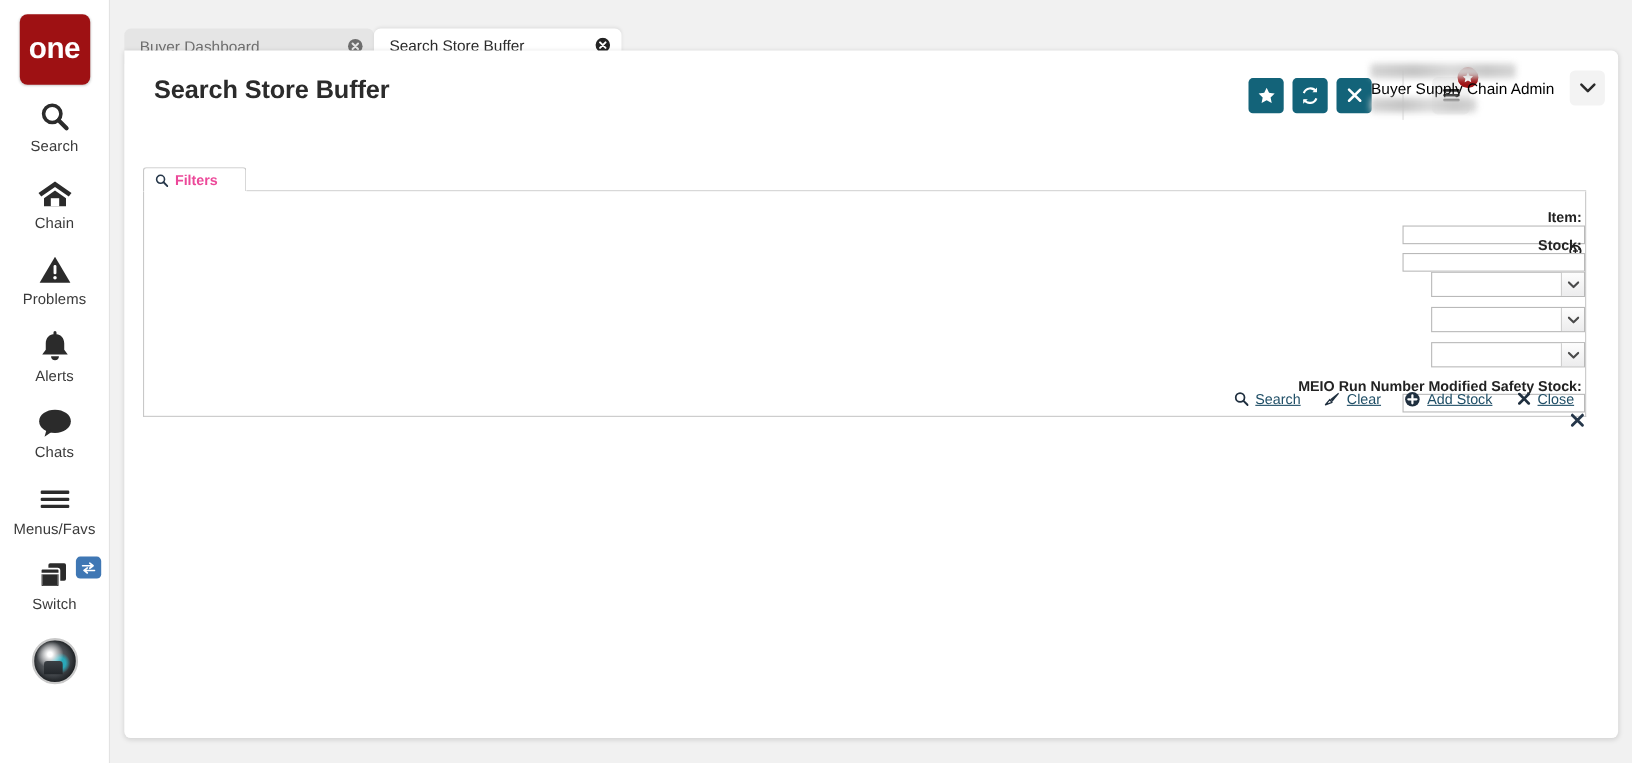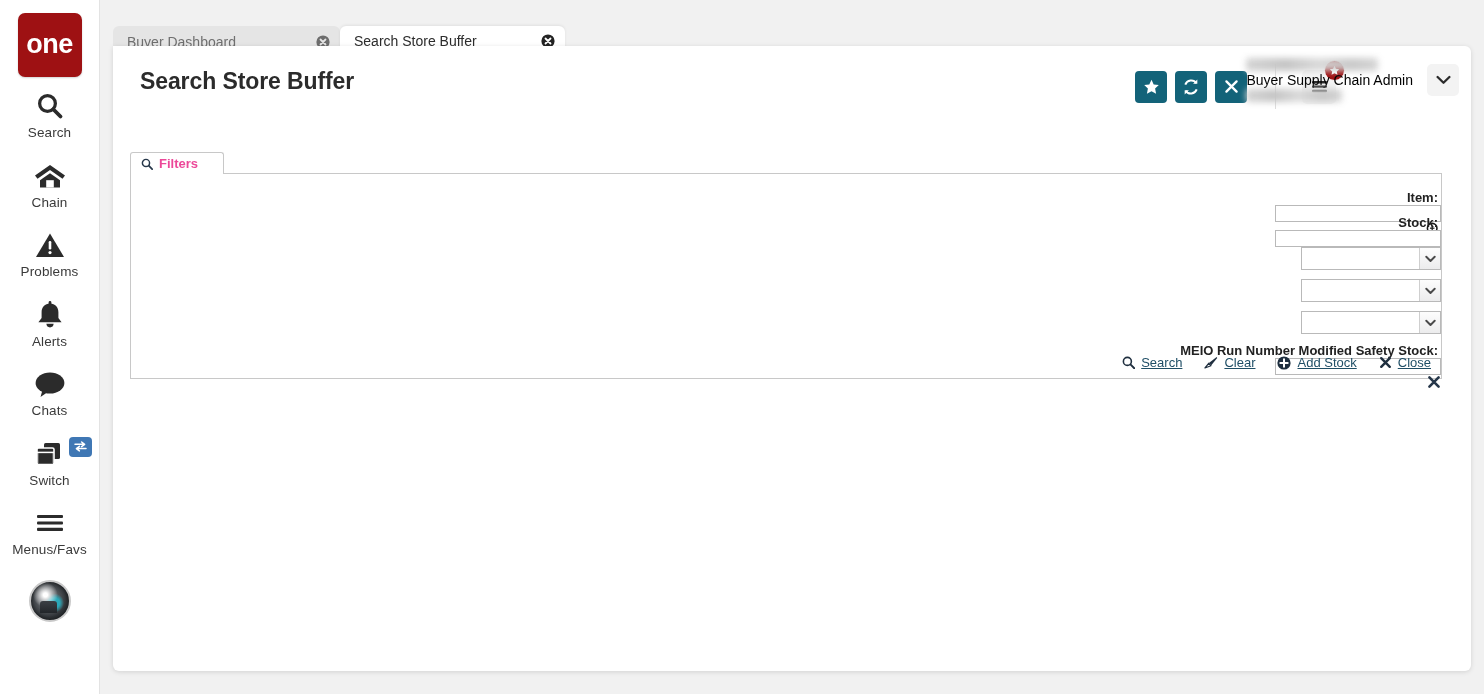--- a/index.html
+++ b/index.html
@@ -272,46 +272,46 @@
         <svg width="32" height="27" viewBox="0 0 32 27">
           <ellipse cx="16" cy="12" rx="14.4" ry="10.6" fill="#2b2b2b"></ellipse>
           <path d="M8.5 19 L6.5 26 L14.5 20.6 Z" fill="#2b2b2b"></path>
         </svg>
       </div>
       <div class="rail-label">Chats</div>
     </div>
 
     <div class="rail-item">
       <div class="rail-ico">
+        <svg width="30" height="22" viewBox="0 0 30 22">
+          <rect x="2" y="3" width="26" height="3.1" rx="1" fill="#2b2b2b"></rect>
+          <rect x="2" y="9.4" width="26" height="3.1" rx="1" fill="#2b2b2b"></rect>
+          <rect x="2" y="15.8" width="26" height="3.1" rx="1" fill="#2b2b2b"></rect>
+        </svg>
+      </div>
+      <div class="rail-label">Menus/Favs</div>
+    </div>
+
+    <div class="rail-item">
+      <div class="rail-ico">
         <svg width="32" height="26" viewBox="0 0 32 26">
           <rect x="10" y="2" width="16" height="16" rx="1.6" fill="#2b2b2b"></rect>
           <rect x="3" y="7" width="17" height="16.6" rx="1.6" fill="#2b2b2b" stroke="#ffffff" stroke-width="1.6"></rect>
           <rect x="4.6" y="12" width="13.8" height="10" fill="#ffffff"></rect>
           <rect x="4.6" y="12" width="13.8" height="10" fill="#2b2b2b"></rect>
           <line x1="3" y1="11.4" x2="20" y2="11.4" stroke="#ffffff" stroke-width="1.5"></line>
         </svg>
       </div>
       <div class="switch-badge">
         <svg width="13" height="11" viewBox="0 0 13 11">
           <path d="M1 3.3 H10 M7.6 1 L10.6 3.3 L7.6 5.6" fill="none" stroke="#ffffff" stroke-width="1.5" stroke-linecap="round" stroke-linejoin="round"></path>
           <path d="M12 7.6 H3 M5.4 5.3 L2.4 7.6 L5.4 9.9" fill="none" stroke="#ffffff" stroke-width="1.5" stroke-linecap="round" stroke-linejoin="round"></path>
         </svg>
       </div>
       <div class="rail-label">Switch</div>
-    </div>
-
-    <div class="rail-item">
-      <div class="rail-ico">
-        <svg width="30" height="22" viewBox="0 0 30 22">
-          <rect x="2" y="3" width="26" height="3.1" rx="1" fill="#2b2b2b"></rect>
-          <rect x="2" y="9.4" width="26" height="3.1" rx="1" fill="#2b2b2b"></rect>
-          <rect x="2" y="15.8" width="26" height="3.1" rx="1" fill="#2b2b2b"></rect>
-        </svg>
-      </div>
-      <div class="rail-label">Menus/Favs</div>
     </div>
 
     <div class="avatar"></div>
   </div>
 
   <div id="right">
 
     <div id="tabstrip">
       <div class="tab inactive">
         <div class="tab-label">Buyer Dashboard</div>

